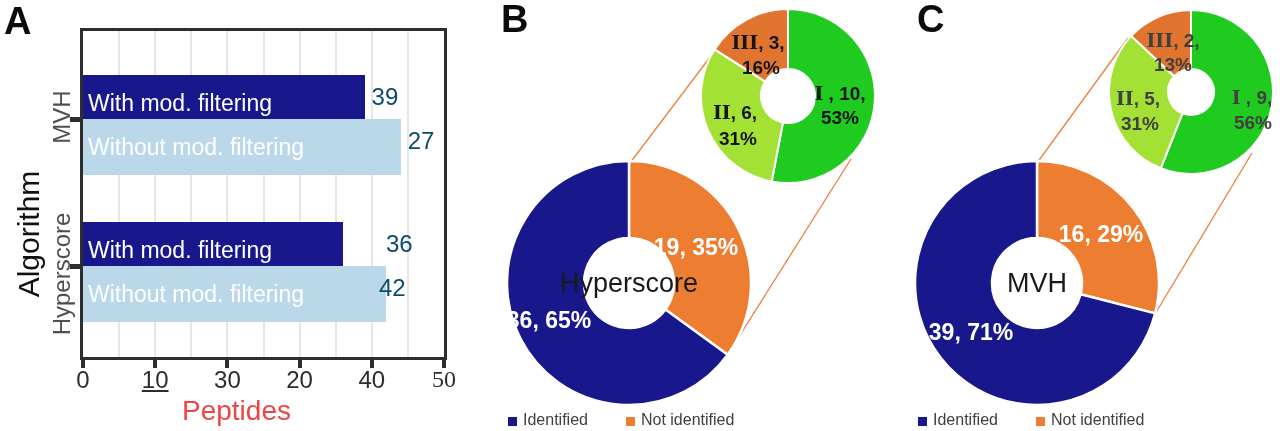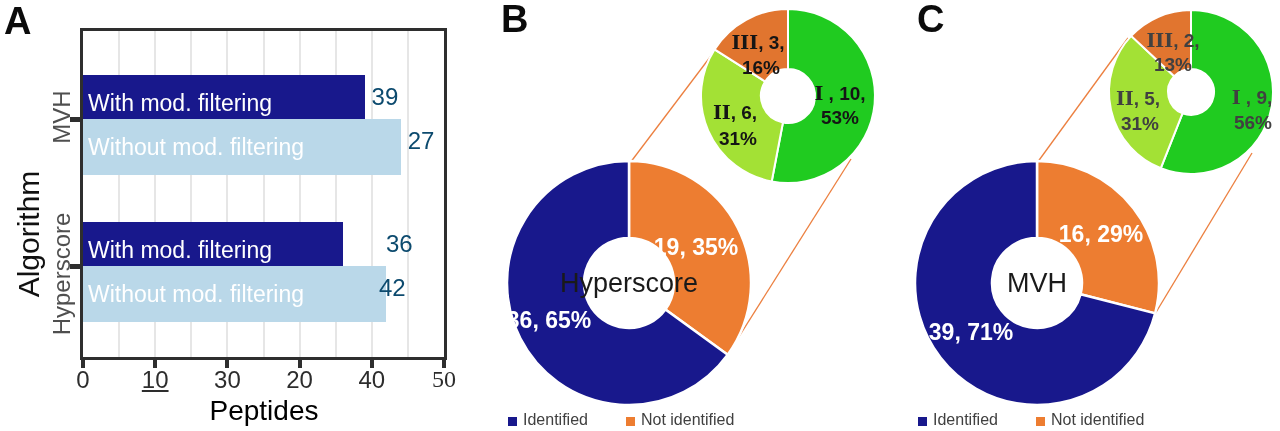--- a/index.html
+++ b/index.html
@@ -21,21 +21,21 @@
   }
   .gridline{position:absolute;top:0;bottom:0;width:2px;background:#e6e6e6;}
   .bar{position:absolute;height:56px;display:flex;align-items:center;}
   .bar-label{font-size:23px;padding-left:5px;white-space:nowrap;}
   .bar-value{position:absolute;font-size:24px;color:#0c4a6e;white-space:nowrap;}
   .xtick-mark{position:absolute;width:4px;height:11px;background:#2e2e2e;top:357px;}
   .xtick-label{position:absolute;top:366px;font-size:24px;color:#2d2d2d;transform:translateX(-50%);}
   .ytick-mark{position:absolute;width:12px;height:5px;background:#2e2e2e;left:70px;}
   .ycat-label{position:absolute;font-size:24px;color:#4f4f4f;white-space:nowrap;
     transform:translate(-50%,-50%) rotate(-90deg);}
-  #xlabelA{left:182px;top:395px;width:164px;text-align:center;font-size:28px;color:#000000;}
+  #xlabelA{left:182px;top:395px;width:164px;text-align:left;font-size:28px;color:#ef4444;}
   #ylabelA{left:29px;top:234px;font-size:30px;color:#111;white-space:nowrap;
     transform:translate(-50%,-50%) rotate(-90deg);}
   
   .legend{display:flex;align-items:center;gap:6px;top:411px;}
   .legend-swatch{width:9px;height:9px;display:inline-block;margin-top:2px;}
   .legend-text{font-size:16px;color:#404040;white-space:nowrap;}
   
   #donut-svg{left:0;top:0;}
   text{font-family:"Liberation Sans", sans-serif;}
   .serif-numeral{font-family:"DejaVu Serif","Liberation Serif",serif;}

